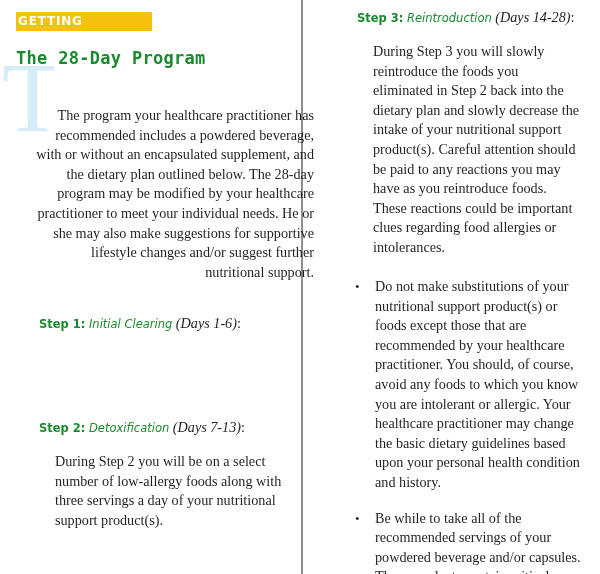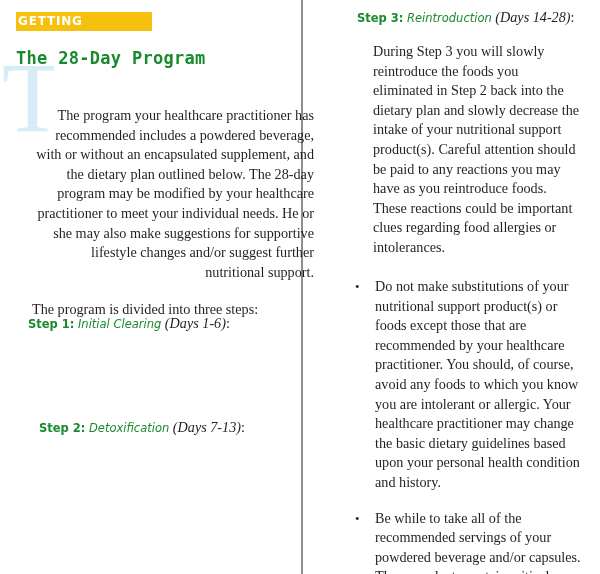--- a/index.html
+++ b/index.html
@@ -24,57 +24,57 @@
   .title-main { position: absolute; left: 16px; top: 48px; }
   .dropcap {
     position: absolute; left: 2px; top: 62px; width: 52px; height: 72px;
     color: #d6ecf7; font-family: "Liberation Serif", serif; font-size: 100px; line-height: 72px;
     overflow: hidden; z-index: 0;
   }
   .p { font-size: 14.2px; line-height: 19.6px; margin: 16px; position: relative; z-index: 1; }
   .intro { position: absolute; left: 16px; top: 90px; width: 282px; text-align: right; }
   .divided { position: absolute; left: 16px; top: 284px; width: 282px; }
   .step { position: absolute; width: 262px; }
-  .step1 { left: 28px; top: 316px; }
+  .step1 { left: 39px; top: 316px; }
   .step2 { left: 39px; top: 420px; }
   .step3 { left: 54px; top: 10px; width: 240px; }
   .step-head { font-size: 14.2px; line-height: 15px; margin: 0; }
   .step-label { color: #1a8a2e; font-family: "DejaVu Sans", sans-serif; font-weight: bold; font-size: 11.5px; }
   .step-name { color: #1a8a2e; font-family: "DejaVu Sans", sans-serif; font-style: italic; font-size: 11.5px; }
   .step-days { font-style: italic; }
   .guidelines-title { position: absolute; left: 22px; top: 227px; }
   .bullets { position: absolute; left: 22px; top: 261px; width: 272px; margin: 0; padding: 0; list-style: none; }
   .bullet-item { position: relative; padding-left: 34px; margin-bottom: 4px; }
   .bullet-dot { position: absolute; left: 14px; top: 0; font-size: 13px; line-height: 19.6px; }
   .end-mark { font-size: 9px; vertical-align: middle; }
 </style>
 </head>
 <body>
 
 <div class="col col-left">
   <div class="section-tag">GETTING STARTED</div>
   <h2 class="h-green title-main">The 28-Day Program</h2>
   <div class="dropcap">T</div>
   <p class="p intro">The program your healthcare practitioner has recommended includes a powdered beverage, with or without an encapsulated supplement, and the dietary plan outlined below. The 28-day program may be modified by your healthcare practitioner to meet your individual needs. He or she may also make suggestions for supportive lifestyle changes and/or suggest further nutritional support.</p>
-  <p class="p divided">The program is divided into three steps:</p>
 
   <div class="step step1">
     <p class="step-head">
       <span class="step-label">Step 1:</span>
       <span class="step-name">Initial Clearing</span>
       <span class="step-days">(Days 1-6)</span><span>:</span>
     </p>
   </div>
 
   <div class="step step2">
     <p class="step-head">
       <span class="step-label">Step 2:</span>
       <span class="step-name">Detoxification</span>
       <span class="step-days">(Days 7-13)</span><span>:</span>
     </p>
+    <p class="p">During Step 2 you will be on a select number of low-allergy foods along with three servings a day of your nutritional support product(s).</p>
   </div>
 </div>
 
 <div class="divider"></div>
 
 <div class="col col-right">
   <div class="step step3">
     <p class="step-head">
       <span class="step-label">Step 3:</span>
       <span class="step-name">Reintroduction</span>

